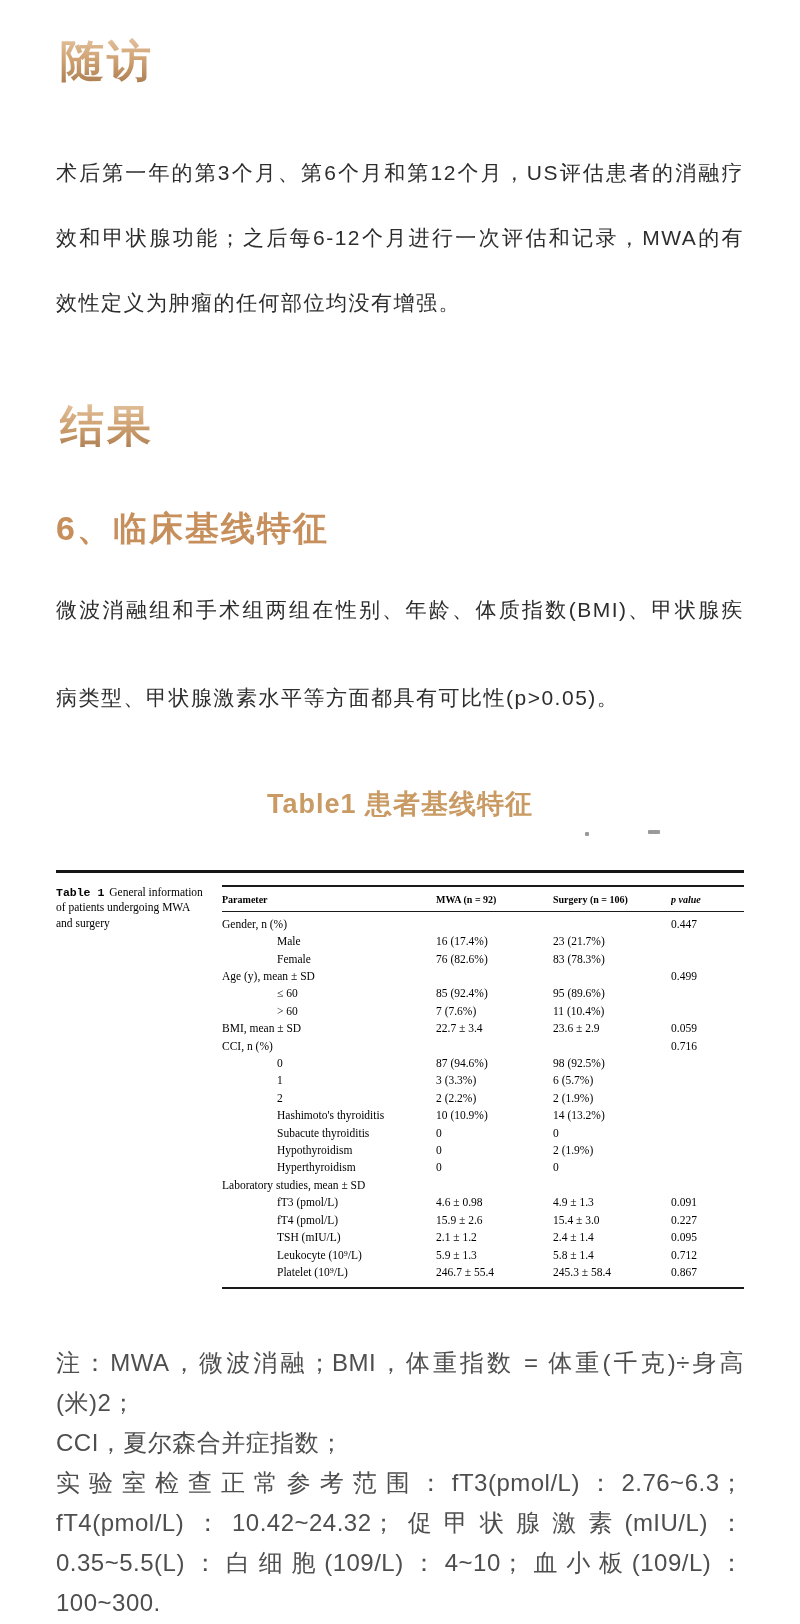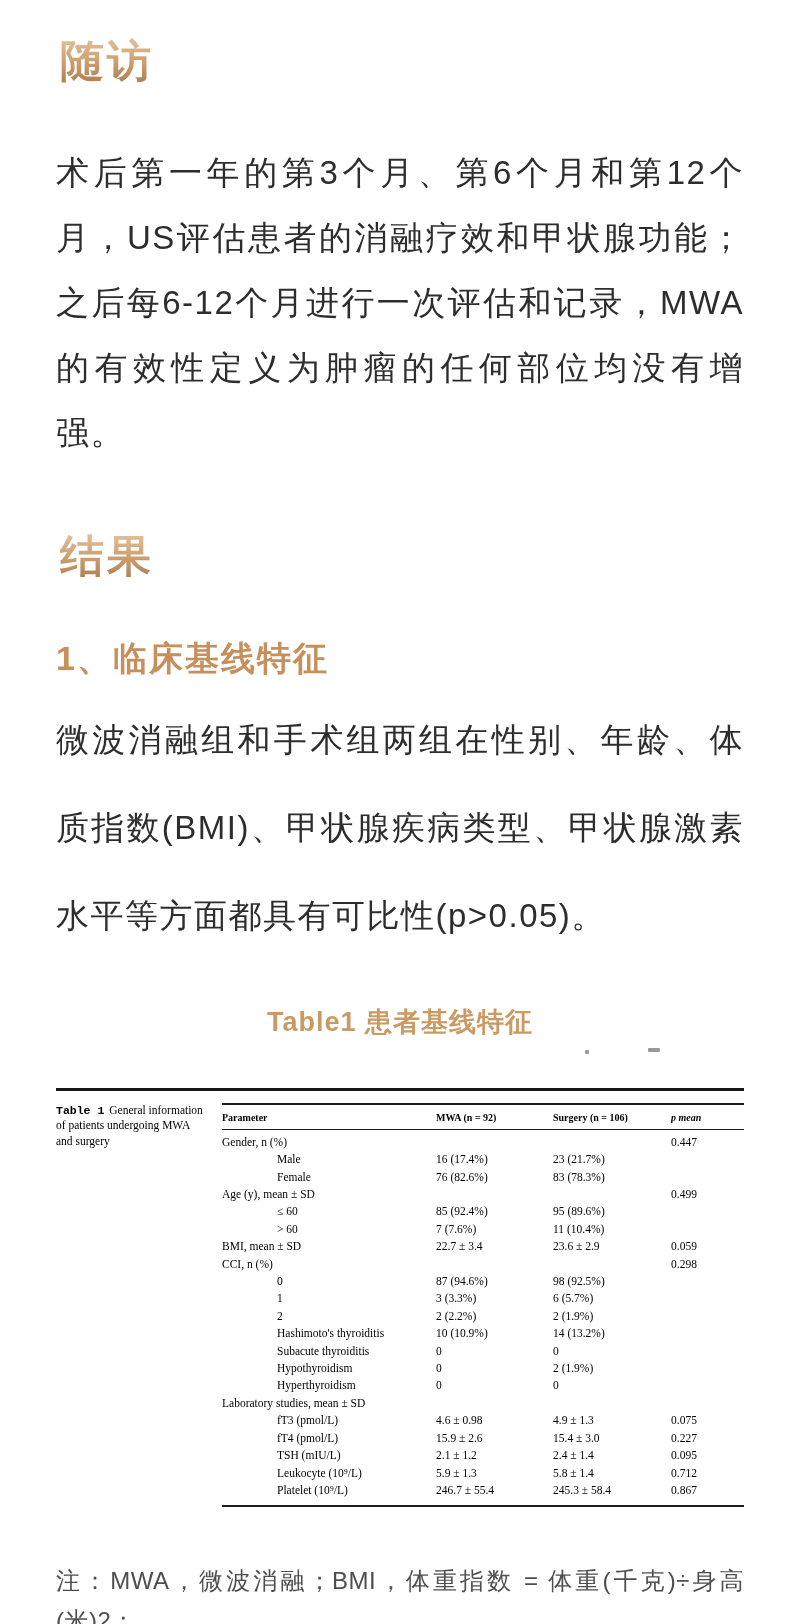--- a/index.html
+++ b/index.html
@@ -19,21 +19,21 @@
   @supports ((-webkit-background-clip:text) or (background-clip:text)){
     .h-gold{
       background:linear-gradient(180deg,#e2c19c 0%,#cfa273 45%,#a97a4e 100%);
       -webkit-background-clip:text;background-clip:text;color:transparent;
       display:inline-block;
     }
   }
   .heading-row{margin:0;}
 
   .body-p{
-    font-size:33px;line-height:65px;color:#2d2d2d;
+    font-size:21px;line-height:65px;color:#2d2d2d;
     text-align:justify;letter-spacing:1.5px;margin:0;
   }
   .mt-p1{margin-top:50px;}
   .mt-results{margin-top:64px;}
   .sub-h{
     margin:50px 0 0 0;font-size:34px;font-weight:700;
     color:#c68f5c;letter-spacing:2px;
   }
   .mt-p2{margin-top:14px;line-height:88px;}
 
@@ -84,40 +84,40 @@
 <body>
 
 <div class="page">
 
   <h1 class="heading-row"><span class="h-gold">随访</span></h1>
 
   <p class="body-p mt-p1">术后第一年的第3个月、第6个月和第12个月，US评估患者的消融疗效和甲状腺功能；之后每6-12个月进行一次评估和记录，MWA的有效性定义为肿瘤的任何部位均没有增强。</p>
 
   <h1 class="heading-row mt-results"><span class="h-gold">结果</span></h1>
 
-  <h2 class="sub-h">1、临床基线特征</h2>
+  <h2 class="sub-h">6、临床基线特征</h2>
 
   <p class="body-p mt-p2">微波消融组和手术组两组在性别、年龄、体质指数(BMI)、甲状腺疾病类型、甲状腺激素水平等方面都具有可比性(p&gt;0.05)。</p>
 
   <div class="table-title">Table1 患者基线特征</div>
 
   <figure class="tablefig" style="margin-left:0;margin-right:0;">
     <span class="artifact a1"></span>
     <span class="artifact a2"></span>
     <div class="fig-toprule"></div>
     <div class="fig-body">
       <div class="tcaption">
         <span class="cap-bold">Table 1</span><span>General information of patients undergoing MWA and surgery</span>
       </div>
       <div class="ttable">
         <div class="thead">
           <div class="tcell">Parameter</div>
           <div class="tcell">MWA (n = 92)</div>
           <div class="tcell">Surgery (n = 106)</div>
-          <div class="tcell pcol">p mean</div>
+          <div class="tcell pcol">p value</div>
         </div>
         <div class="trows">
             <div class="trow">
               <div class="tcell">Gender, n (%)</div>
               <div class="tcell"></div>
               <div class="tcell"></div>
               <div class="tcell">0.447</div>
             </div>
             <div class="trow">
               <div class="tcell indent">Male</div>
@@ -152,21 +152,21 @@
             <div class="trow">
               <div class="tcell">BMI, mean ± SD</div>
               <div class="tcell">22.7 ± 3.4</div>
               <div class="tcell">23.6 ± 2.9</div>
               <div class="tcell">0.059</div>
             </div>
             <div class="trow">
               <div class="tcell">CCI, n (%)</div>
               <div class="tcell"></div>
               <div class="tcell"></div>
-              <div class="tcell">0.298</div>
+              <div class="tcell">0.716</div>
             </div>
             <div class="trow">
               <div class="tcell indent">0</div>
               <div class="tcell">87 (94.6%)</div>
               <div class="tcell">98 (92.5%)</div>
               <div class="tcell"></div>
             </div>
             <div class="trow">
               <div class="tcell indent">1</div>
               <div class="tcell">3 (3.3%)</div>
@@ -206,21 +206,21 @@
             <div class="trow">
               <div class="tcell">Laboratory studies, mean ± SD</div>
               <div class="tcell"></div>
               <div class="tcell"></div>
               <div class="tcell"></div>
             </div>
             <div class="trow">
               <div class="tcell indent">fT3 (pmol/L)</div>
               <div class="tcell">4.6 ± 0.98</div>
               <div class="tcell">4.9 ± 1.3</div>
-              <div class="tcell">0.075</div>
+              <div class="tcell">0.091</div>
             </div>
             <div class="trow">
               <div class="tcell indent">fT4 (pmol/L)</div>
               <div class="tcell">15.9 ± 2.6</div>
               <div class="tcell">15.4 ± 3.0</div>
               <div class="tcell">0.227</div>
             </div>
             <div class="trow">
               <div class="tcell indent">TSH (mIU/L)</div>
               <div class="tcell">2.1 ± 1.2</div>

